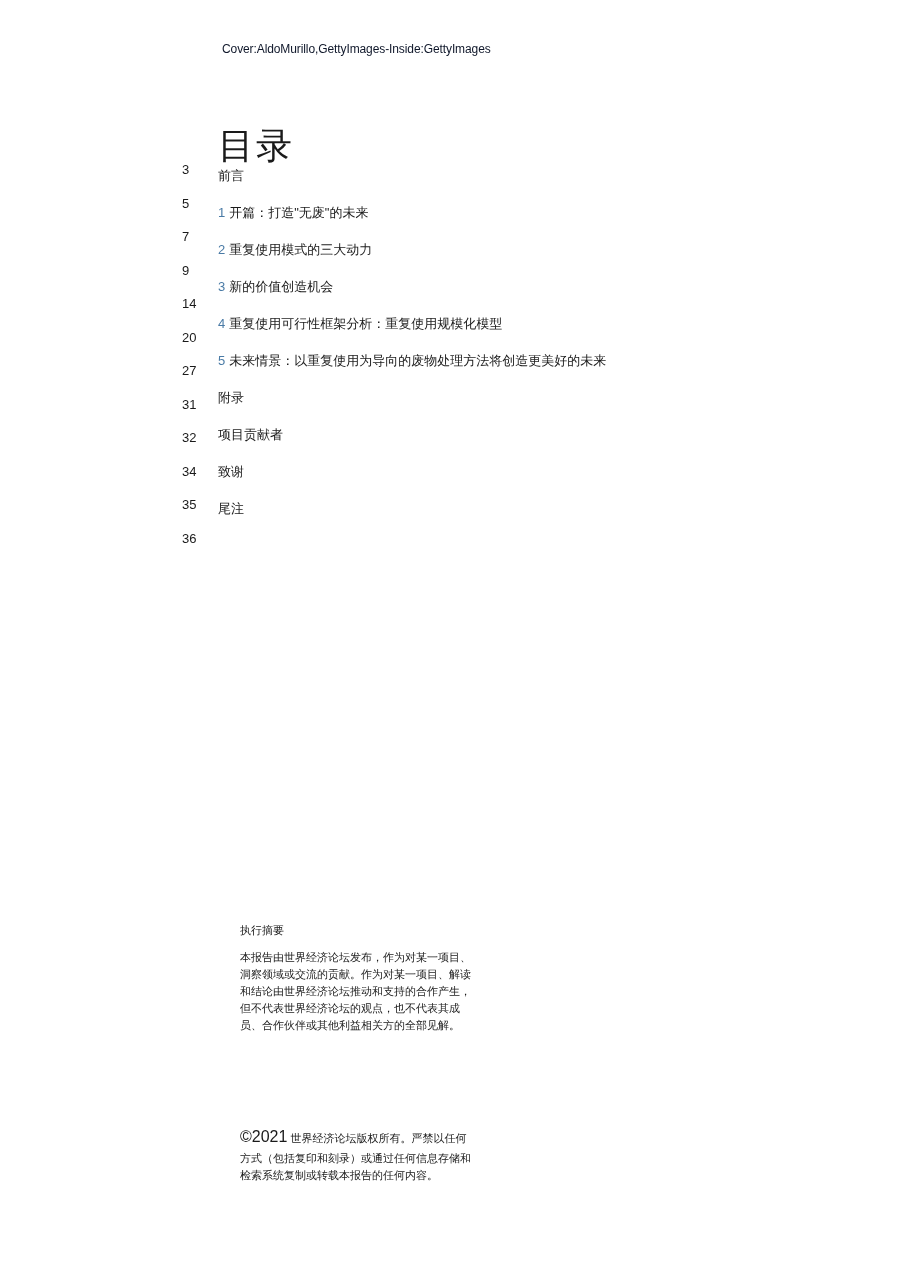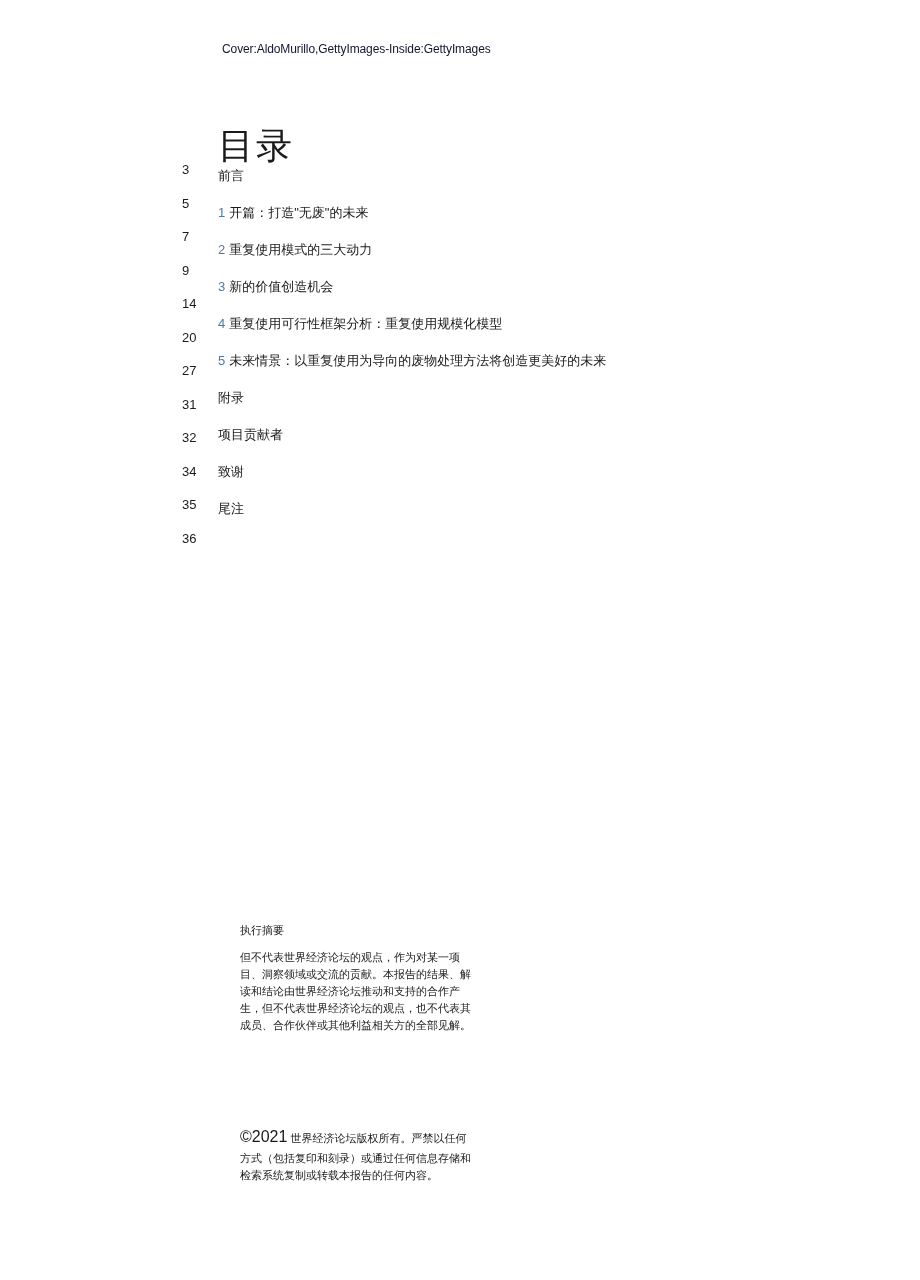--- a/index.html
+++ b/index.html
@@ -115,18 +115,18 @@
   <div class="entry"><span class="chap-num">4</span><span>重复使用可行性框架分析：重复使用规模化模型</span></div>
   <div class="entry"><span class="chap-num">5</span><span>未来情景：以重复使用为导向的废物处理方法将创造更美好的未来</span></div>
   <div class="entry"><span>附录</span></div>
   <div class="entry"><span>项目贡献者</span></div>
   <div class="entry"><span>致谢</span></div>
   <div class="entry"><span>尾注</span></div>
 </div>
 
 <div class="disclaimer-block">
   <div class="disclaimer-heading">执行摘要</div>
-  <div>但不代表世界经济论坛的观点，作为对某一项目、洞察领域或交流的贡献。本报告的结果、解读和结论由世界经济论坛推动和支持的合作产生，但不代表世界经济论坛的观点，也不代表其成员、合作伙伴或其他利益相关方的全部见解。</div>
+  <div>本报告由世界经济论坛发布，作为对某一项目、洞察领域或交流的贡献。作为对某一项目、解读和结论由世界经济论坛推动和支持的合作产生，但不代表世界经济论坛的观点，也不代表其成员、合作伙伴或其他利益相关方的全部见解。</div>
 </div>
 
 <div class="copyright-block">
   <span class="copyright-prefix">©2021</span><span> 世界经济论坛版权所有。严禁以任何方式（包括复印和刻录）或通过任何信息存储和检索系统复制或转载本报告的任何内容。</span>
 </div>
 
 </body></html>

